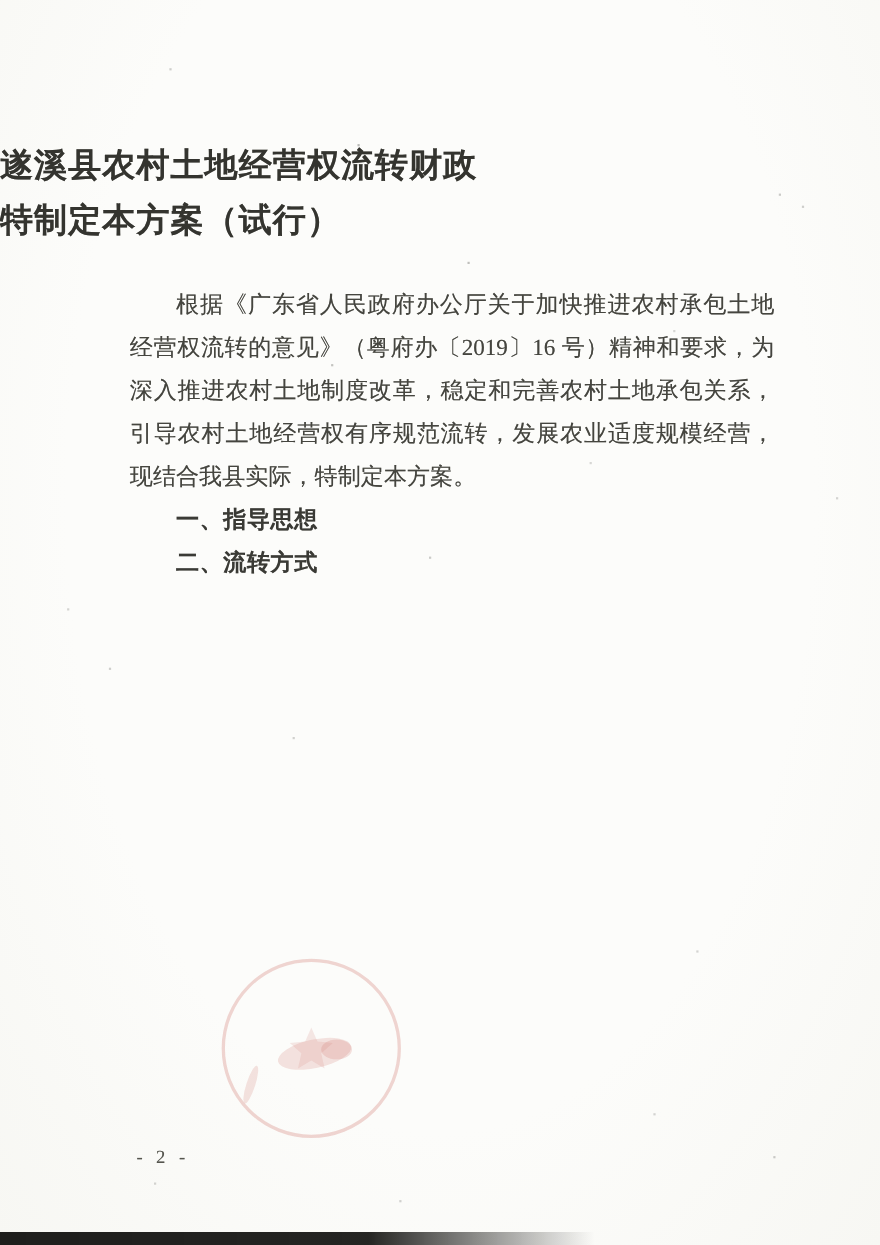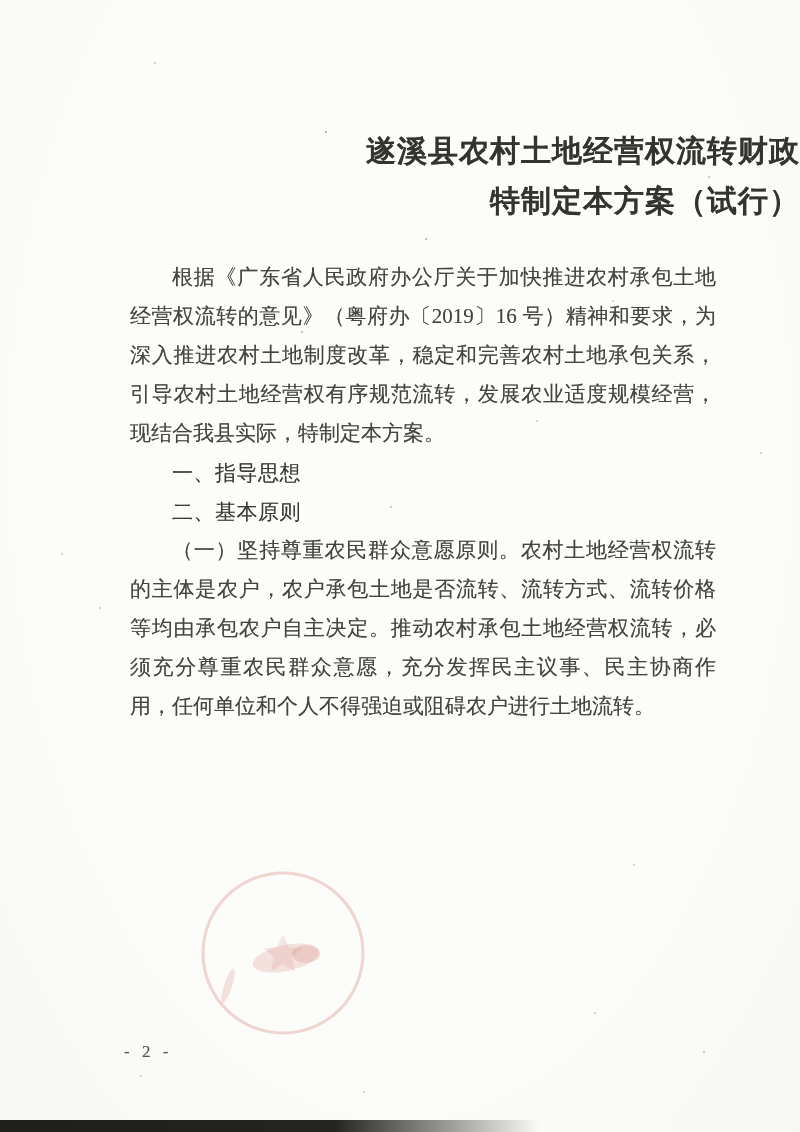--- a/index.html
+++ b/index.html
@@ -35,48 +35,47 @@
       703px 1051px 0 0 rgba(110,110,105,.35),
       363px 1091px 0 0 rgba(110,110,105,.3),
       594px 1012px 0 0 rgba(120,120,115,.3),
       140px 1075px 0 0 rgba(120,120,115,.3),
       536px 420px 0 0 rgba(130,130,125,.3),
       612px 300px 0 0 rgba(130,130,125,.3);
   }
   .title-block {
     position: absolute;
     top: 126px; left: 0; right: 0;
-    text-align: right;
+    text-align: left;
     font-family: "Liberation Serif", "DejaVu Serif", serif;
     font-weight: 700;
     font-size: 30px;
     line-height: 50px;
     letter-spacing: 1px;
     color: #34342f;
     text-shadow: 0 0 .6px rgba(52,52,47,.55);
     z-index: 3;
   }
   .content {
     position: absolute;
     top: 258px; left: 118px;
     width: 586px;
     font-size: 21px;
     line-height: 39px;
     color: #45453f;
     text-align: justify;
     text-justify: inter-character;
     text-shadow: 0 0 .5px rgba(69,69,63,.5);
     z-index: 3;
-    margin-left: 12px;
   }
   .content p { margin: 0; text-indent: 2em; }
   .content .sec-heading {
     margin: 0; text-indent: 2em;
     font-family: "Liberation Sans", "DejaVu Sans", sans-serif;
-    font-weight: 400;
+    font-weight: 700;
     color: #3a3a35;
     letter-spacing: .5px;
   }
   .page-number {
     position: absolute;
     left: 124px; top: 1042px;
     font-size: 17px;
     letter-spacing: 4px;
     color: #55554e;
     text-shadow: 0 0 .5px rgba(85,85,78,.4);
@@ -120,21 +119,20 @@
   </svg>
 
   <div class="title-block">
     <div>遂溪县农村土地经营权流转财政</div>
     <div>特制定本方案（试行）</div>
   </div>
 
   <div class="content">
     <p>根据《广东省人民政府办公厅关于加快推进农村承包土地经营权流转的意见》（粤府办〔2019〕16 号）精神和要求，为深入推进农村土地制度改革，稳定和完善农村土地承包关系，引导农村土地经营权有序规范流转，发展农业适度规模经营，现结合我县实际，特制定本方案。</p>
     <p class="sec-heading">一、指导思想</p>
-    <p class="sec-heading">二、基本原则</p>
-    <p>（一）坚持尊重农民群众意愿原则。农村土地经营权流转的主体是农户，农户承包土地是否流转、流转方式、流转价格等均由承包农户自主决定。推动农村承包土地经营权流转，必须充分尊重农民群众意愿，充分发挥民主议事、民主协商作用，任何单位和个人不得强迫或阻碍农户进行土地流转。</p>
+    <p class="sec-heading">二、流转方式</p>
   </div>
 
   <div class="page-number">- 2 -</div>
 
   <div class="scan-edge-bottom"></div>
 
 </div>
 
 </body></html>

